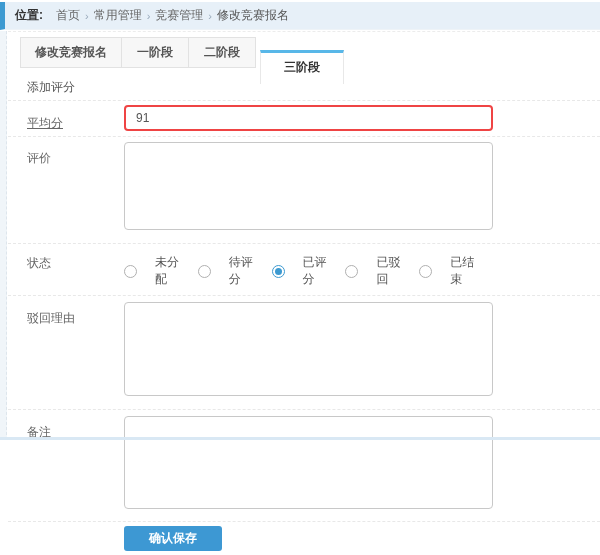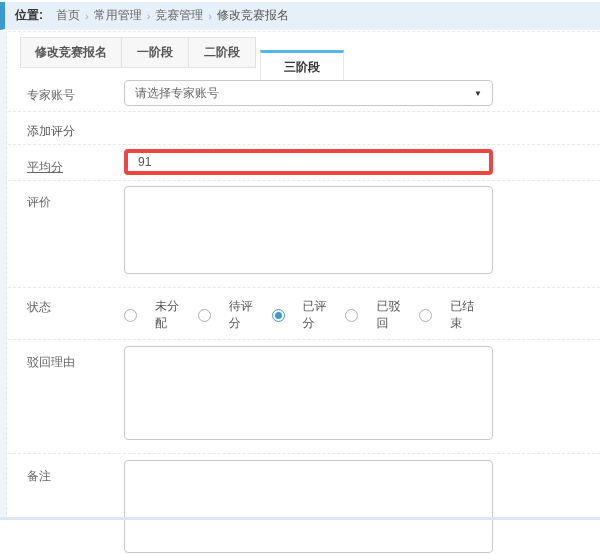--- a/index.html
+++ b/index.html
@@ -1,17 +1,17 @@
 <!DOCTYPE html>
 <html><head>
 <meta charset="utf-8">
 <style>
   * { margin:0; padding:0; box-sizing:border-box; }
   html,body { width:600px; height:555px; background:#fff; font-family:"Liberation Sans","DejaVu Sans",sans-serif; overflow:hidden; }
-  .page { position:relative; width:600px; height:520px; background:#fff; }
+  .page { position:relative; width:600px; height:440px; background:#fff; }
 
   
   .left-strip { position:absolute; left:0; top:31px; bottom:0; width:7px; background:#f0f5f9; border-right:1px dashed #dde5ec; }
 
   
   .breadcrumb-bar { position:absolute; top:2px; left:0; right:0; height:28px; background:#e7f0f8; border-left:5px solid #3d9ad1; display:flex; align-items:center; padding-left:10px; font-size:12px; color:#666; border-bottom:1px solid #eef3f7; }
   .breadcrumb-label { font-weight:bold; color:#333; margin-right:10px; }
   .crumb { color:#666; margin:0 3px; cursor:pointer; text-decoration:none; }
   .crumb.current { color:#555; }
   .crumb-sep { color:#9ab; margin:0 2px; font-size:11px; }
@@ -34,21 +34,21 @@
   .row-select .lbl { padding-top:7px; }
   .fake-select { height:26px; border:1px solid #c8c8c8; border-radius:4px; background:#fff; display:flex; align-items:center; justify-content:space-between; padding:0 10px; font-size:12px; color:#666; cursor:pointer; }
   .caret { font-size:8px; color:#333; }
 
   .row-detail { padding-top:9px; padding-bottom:4px; }
   .row-detail .lbl { line-height:17px; }
   .detail-link { font-size:12px; color:#555; line-height:17px; cursor:pointer; }
 
   .row-avg { padding-top:4px; padding-bottom:4px; }
   .row-avg .lbl { padding-top:10px;text-decoration:underline; }
-  .text-input { width:100%; height:26px; border:4px solid #ef4444; border-radius:4px; padding:0 10px; font-size:12px; color:#555; outline:none; }
+  .text-input { width:100%; height:26px; border:2px solid #ef4444; border-radius:4px; padding:0 10px; font-size:12px; color:#555; outline:none; }
 
   .row-eval { padding-top:5px; padding-bottom:9px; }
   .row-eval .lbl { padding-top:8px; }
   textarea.box { width:100%; border:1px solid #c8c8c8; border-radius:4px; resize:none; outline:none; font-size:12px; color:#555; padding:6px 10px; font-family:"Liberation Sans","DejaVu Sans",sans-serif; }
   .h88 { height:88px; } .h94 { height:94px; } .h93 { height:93px; }
 
   .row-status { padding-top:10px; padding-bottom:7px; }
   .row-status .lbl { padding-top:1px; }
   .radios { display:flex; align-items:center; }
   .radio-opt { display:flex; align-items:center; margin-right:13px; font-size:12px; color:#555; cursor:pointer;gap:13px; }
@@ -87,29 +87,20 @@
 
   <div class="tabs">
     <div class="tab">修改竞赛报名</div>
     <div class="tab t2">一阶段</div>
     <div class="tab t3">二阶段</div>
     <div class="tab active">三阶段</div>
   </div>
 
   <div class="form">
 
-    <div class="row row-select">
-      <div class="lbl">专家账号</div>
-      <div class="ctl">
-        <div class="fake-select">
-          <span>请选择专家账号</span>
-          <span class="caret">▼</span>
-        </div>
-      </div>
-    </div>
 
     <div class="row row-detail">
       <div class="ctl">
         <span class="detail-link">添加评分</span>
       </div>
     </div>
 
     <div class="row row-avg">
       <div class="lbl">平均分</div>
       <div class="ctl">

